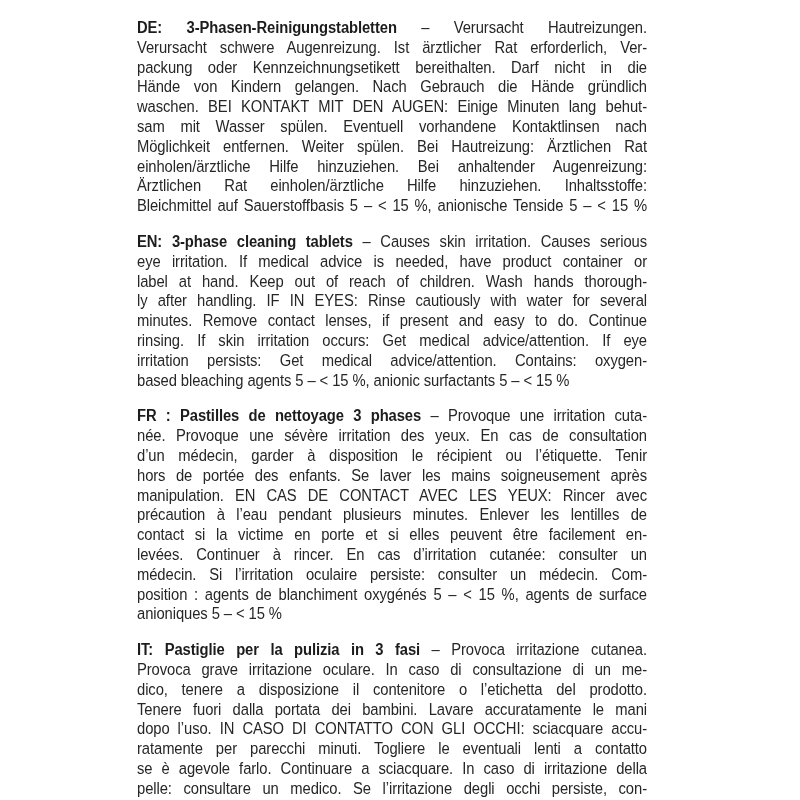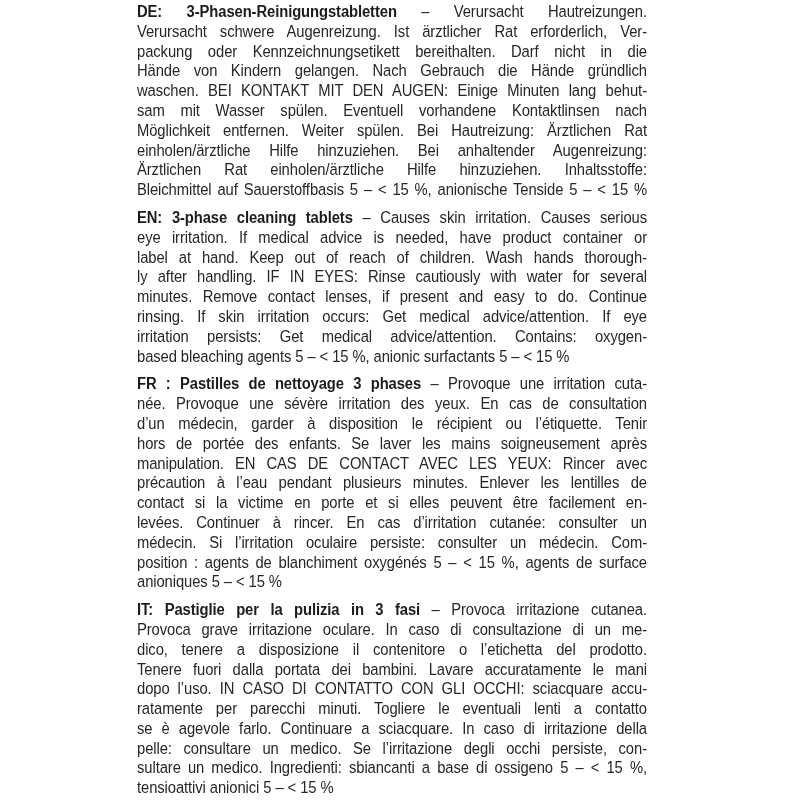--- a/index.html
+++ b/index.html
@@ -16,21 +16,21 @@
     .label {
       position: absolute;
       left: 137px;
       top: 2px;
       width: 510px;
       color: #262626;
       font-family: "Liberation Sans", sans-serif;
       font-size: 17.2px;
     }
     .section {
-      margin: 0 0 8px 0;
+      margin: 16px 0 8px 0;
     }
     .line {
       height: 19.8px;
       line-height: 19.8px;
       white-space: nowrap;
       transform-origin: 0 50%;
       transform: scaleX(0.86);
       width: 593px;
       letter-spacing: -0.1px;
     }

